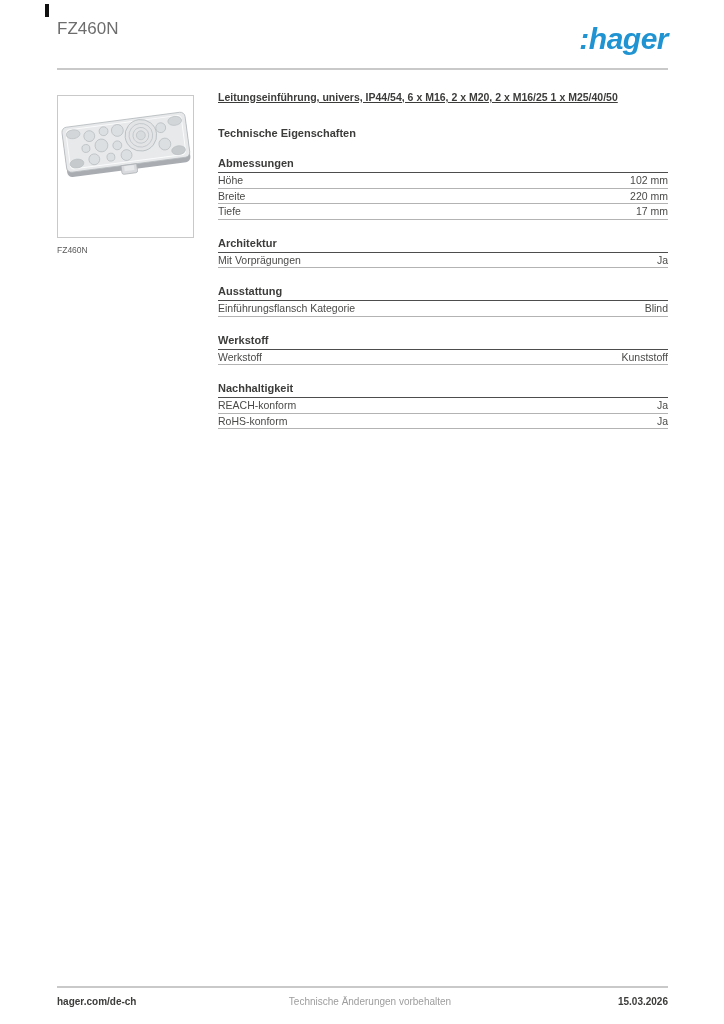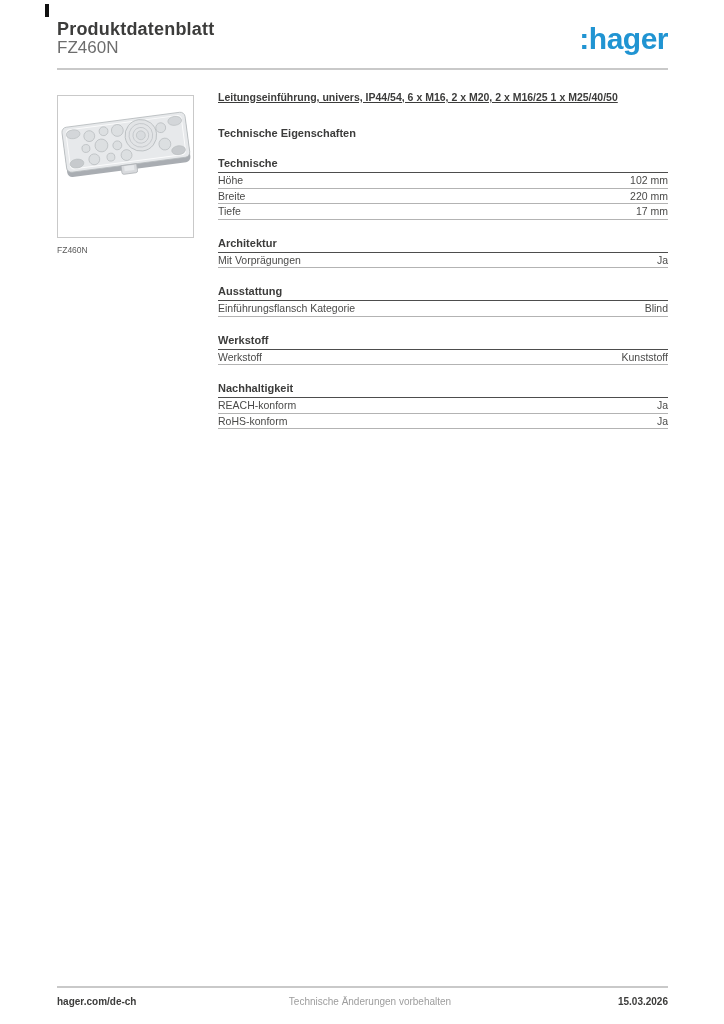--- a/index.html
+++ b/index.html
@@ -6,21 +6,21 @@
   body { font-family:"Liberation Sans","DejaVu Sans",sans-serif; color:#3c3c3b; }
   .page { position:relative; width:724px; height:1024px; background:#fff; overflow:hidden; }
 
   
   .artifact { position:absolute; left:45px; top:4px; width:4px; height:13px; background:#111; }
 
   
   .header { position:absolute; left:57px; top:20px; width:611px; }
   .page-title { margin:0; font-size:18px; line-height:19px; font-weight:bold; color:#3c3c3b; letter-spacing:.2px; }
   .product-code { font-size:17px; line-height:18px; color:#6d6d6d; }
-  .logo { position:absolute; right:0; top:4px; font-size:30px; font-weight:bold; letter-spacing:-0.5px; line-height:30px; }
+  .logo { position:absolute; right:0; top:4px; font-size:30px; font-weight:bold; letter-spacing:-0.5px; line-height:30px;font-style:italic; }
   .rule { position:absolute; left:57px; width:611px; height:2px; background:#c9c9c9; }
   .header-rule { top:68px; }
 
   
   .img-box { position:absolute; left:57px; top:95px; width:137px; height:143px; border:1px solid #c9c9c9; background:#fff; box-sizing:border-box; }
   .img-caption { position:absolute; left:57px; top:245px; font-size:8.5px; color:#5a5a5a; }
 
   
   .main { position:absolute; left:218px; top:90px; width:450px; }
   .description { margin:0; font-size:10.5px; font-weight:bold; line-height:14px; color:#3c3c3b; white-space:nowrap;text-decoration:underline; }
@@ -39,21 +39,20 @@
   .footer .f-right { font-weight:bold; color:#3c3c3b;text-align:center; }
 </style>
 </head>
 <body>
 
 <div class="page">
 
   <div class="artifact"></div>
 
   <header class="header">
-    <h1 class="page-title">Produktdatenblatt</h1>
     <div class="product-code">FZ460N</div>
     <div class="logo" style="color: rgb(32, 148, 210);">:hager</div>
   </header>
 
   <div class="rule header-rule"></div>
 
   <figure class="img-box" style="margin:0">
     <svg viewBox="0 0 137 143" width="135" height="141" aria-hidden="true">
       <g transform="rotate(-7.5 68 48)">
 
@@ -89,21 +88,21 @@
       </g>
     </svg>
   </figure>
   <div class="img-caption">FZ460N</div>
 
   <main class="main">
     <p class="description">Leitungseinführung, univers, IP44/54, 6 x M16, 2 x M20, 2 x M16/25 1 x M25/40/50</p>
     <h2 class="tech-heading">Technische Eigenschaften</h2>
     <div id="sections">
         <section class="section">
-          <h3 class="section-title">Technische</h3>
+          <h3 class="section-title">Abmessungen</h3>
           <div class="row">
             <span class="label">Höhe</span>
             <span class="value">102 mm</span>
           </div>
           <div class="row">
             <span class="label">Breite</span>
             <span class="value">220 mm</span>
           </div>
           <div class="row">
             <span class="label">Tiefe</span>

